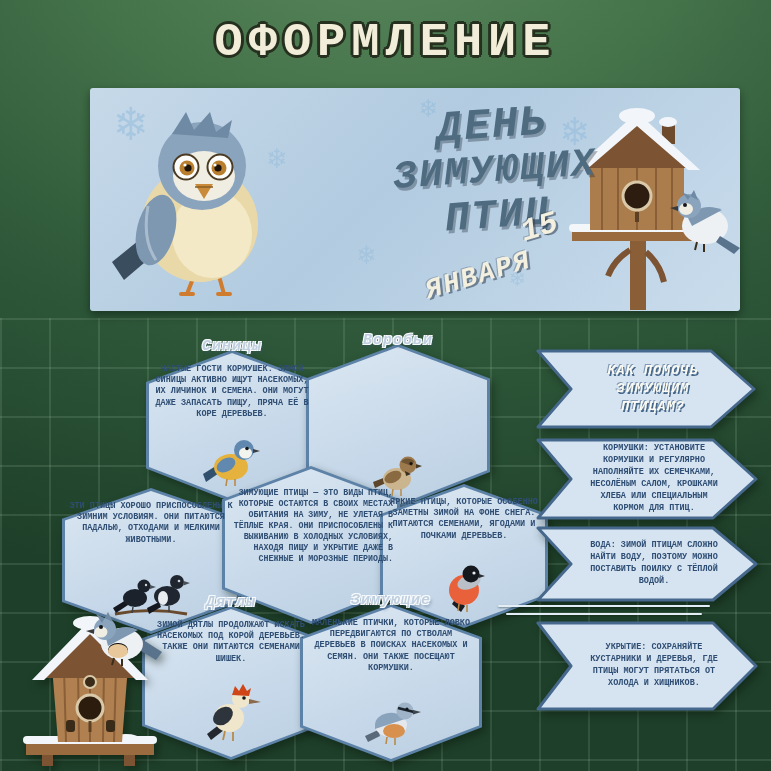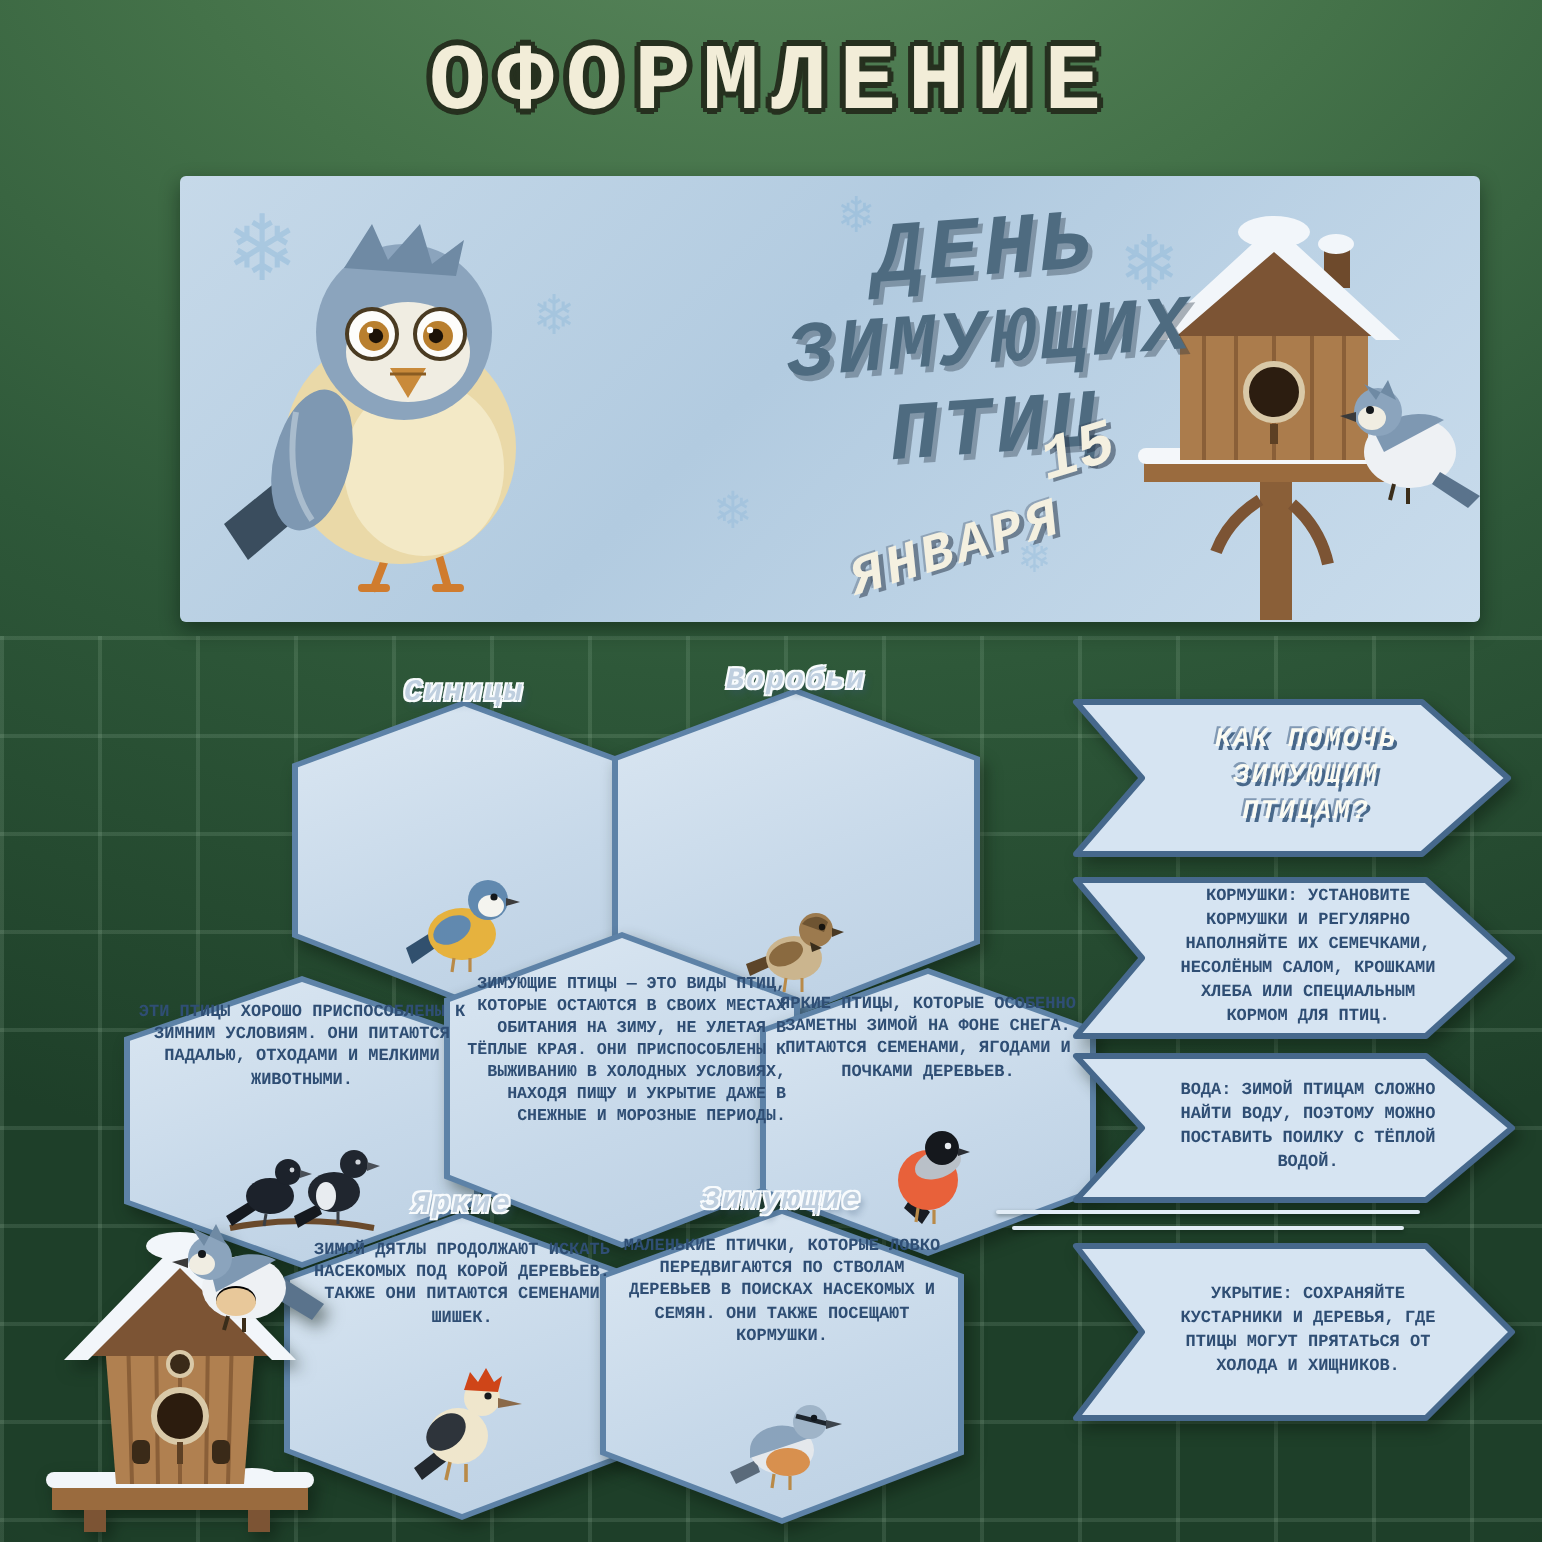--- a/index.html
+++ b/index.html
@@ -172,20 +172,21 @@
     </div>
   </div>
 
   <div class="hex" style="left:146px;top:338px;width:172px;height:164px;">
     <div class="hex-wrap">
         <div class="hex-shape">
           <div class="hex-fill"></div>
         </div>
       </div>
     <div class="hex-title">Синицы</div>
+    <div class="hex-text" style="top:26px;">Частые гости кормушек. Зимой синицы активно ищут насекомых, их личинок и семена. Они могут даже запасать пищу, пряча её в коре деревьев.</div>
     <svg class="hex-bird" width="66" height="54" viewBox="0 0 66 54">
       <polygon points="4,40 20,30 23,37 7,48" fill="#31506e"></polygon>
       <ellipse cx="32" cy="33" rx="17" ry="13" fill="#e6b23e"></ellipse>
       <ellipse cx="27" cy="31" rx="10" ry="6.5" fill="#6189af" transform="rotate(-28 27 31)"></ellipse>
       <circle cx="45" cy="16" r="10" fill="#6189af"></circle>
       <ellipse cx="46.5" cy="19" rx="6.5" ry="5.5" fill="#f4f4ef"></ellipse>
       <circle cx="48" cy="14.5" r="1.8" fill="#14181c"></circle>
       <polygon points="54,15 61,17 54,19" fill="#3c3c3c"></polygon>
       <path d="M28 45 l-1 7 M36 45 l0 7" stroke="#b98a48" stroke-width="1.6"></path>
     </svg>
@@ -261,21 +262,21 @@
       <path d="M23 42 l-1 7 M31 43 l0 7" stroke="#b98a48" stroke-width="1.6"></path>
     </svg>
   </div>
 
   <div class="hex" style="left:142px;top:594px;width:178px;height:166px;">
     <div class="hex-wrap">
         <div class="hex-shape">
           <div class="hex-fill"></div>
         </div>
       </div>
-    <div class="hex-title">Яркие</div>
+    <div class="hex-title">Дятлы</div>
     <div class="hex-text" style="top:26px;">Зимой дятлы продолжают искать насекомых под корой деревьев. Также они питаются семенами шишек.</div>
     <svg class="hex-bird" style="bottom:16px;" width="64" height="62" viewBox="0 0 64 62">
       <polygon points="8,52 21,42 25,48 12,58" fill="#23282e"></polygon>
       <ellipse cx="30" cy="36" rx="15" ry="14" fill="#efe6cc"></ellipse>
       <ellipse cx="24" cy="34" rx="11" ry="8" fill="#2e343b" transform="rotate(-40 24 34)"></ellipse>
       <circle cx="42" cy="17" r="9" fill="#efe6cc"></circle>
       <polygon points="33,13 36,4 40,9 44,2 48,9 52,6 50,14" fill="#cf4518"></polygon>
       <circle cx="45" cy="16" r="1.8" fill="#14181c"></circle>
       <polygon points="50,17 62,20 50,22" fill="#8a6a4a"></polygon>
       <path d="M26 49 l-2 9 M34 50 l0 9" stroke="#b98a48" stroke-width="1.8"></path>

